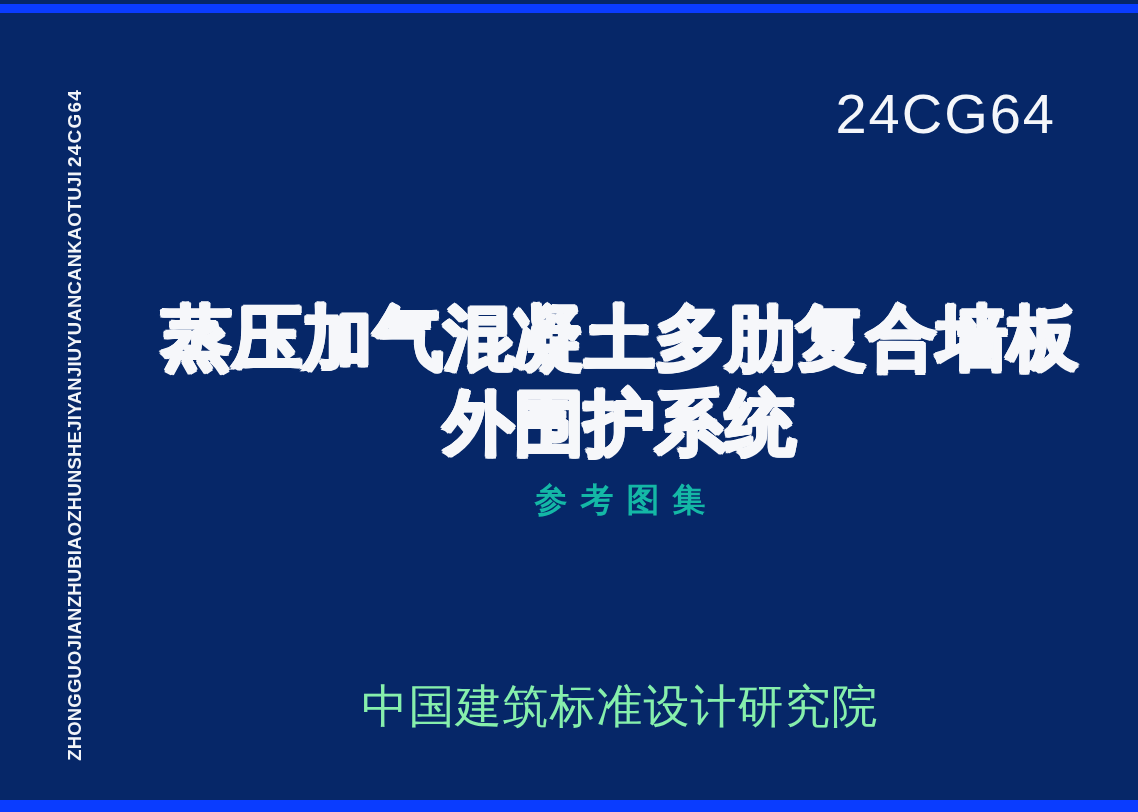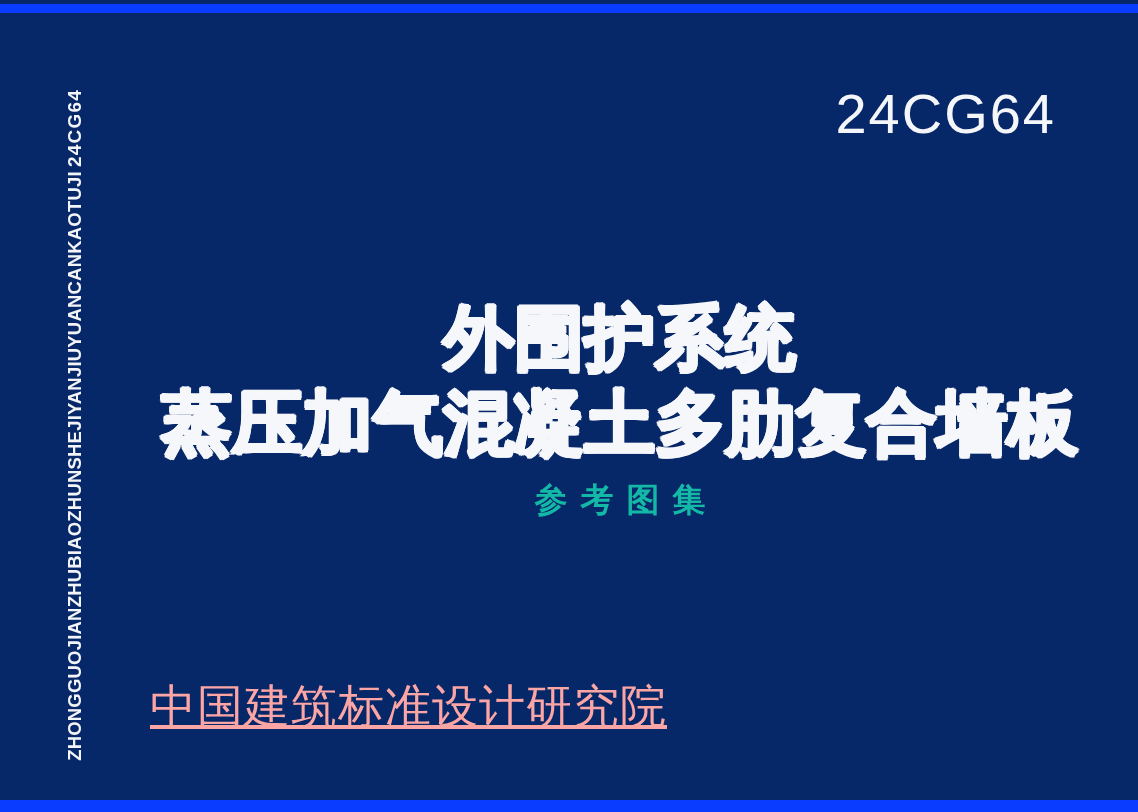--- a/index.html
+++ b/index.html
@@ -112,46 +112,46 @@
     text-indent: 13px;
     white-space: nowrap;
   }
 
   
   .publisher {
     position: absolute;
     left: 150px;
     top: 676px;
     width: 940px;
-    color: #fca5a5;
+    text-align: center;
+    color: #86efac;
     font-family: "DejaVu Serif", "Liberation Serif", serif;
     font-weight: 400;
     font-size: 46px;
     letter-spacing: 1px;
     white-space: nowrap;
-    text-decoration: underline;
   }
 </style>
 </head>
 <body>
 
 <div class="cover">
 
   <div class="rule rule-top"></div>
   <div class="rule rule-bottom"></div>
 
   <div class="spine">
     <div class="spine-code">24CG64</div>
     <div class="spine-pinyin">ZHONGGUOJIANZHUBIAOZHUNSHEJIYANJIUYUANCANKAOTUJI</div>
   </div>
 
   <div class="atlas-number">24CG64</div>
 
   <div class="title-block">
+    <div class="title-line title-line-1">蒸压加气混凝土多肋复合墙板</div>
     <div class="title-line title-line-2">外围护系统</div>
-    <div class="title-line title-line-1">蒸压加气混凝土多肋复合墙板</div>
   </div>
 
   <div class="subtitle">参考图集</div>
 
   <div class="publisher">中国建筑标准设计研究院</div>
 
 </div>
 
 </body></html>

